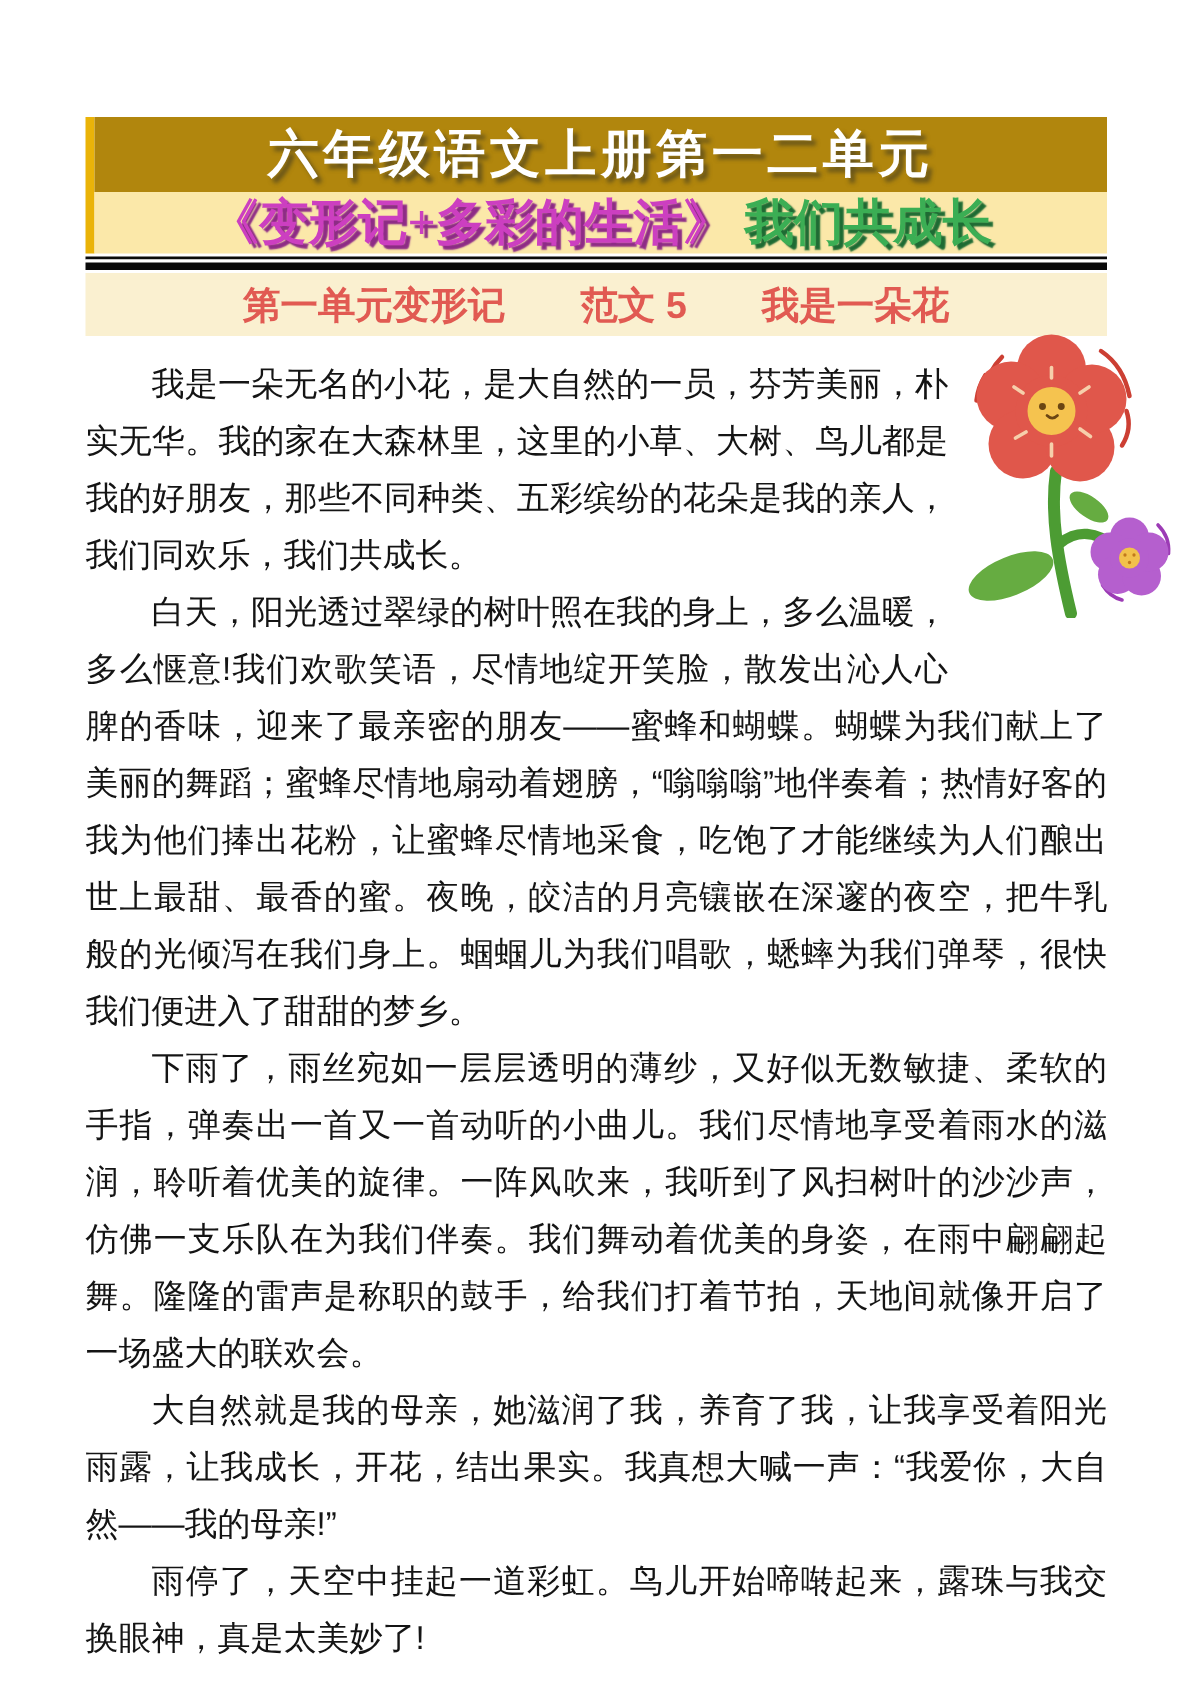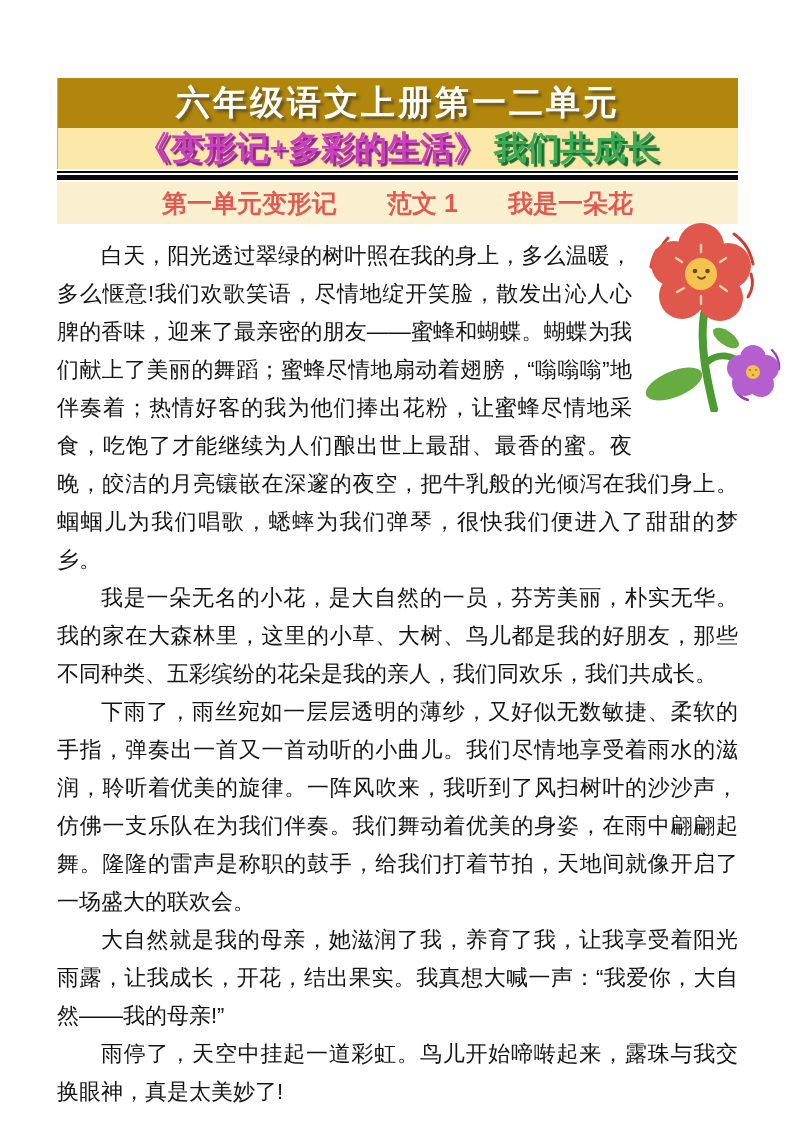--- a/index.html
+++ b/index.html
@@ -1,21 +1,21 @@
 <!DOCTYPE html>
 <html><head>
 <meta charset="utf-8">
 <style>
   html,body{margin:0;padding:0;background:#ffffff;}
   .page{
     position:relative;width:793px;height:1122px;background:#ffffff;
     box-sizing:border-box;padding:78px 55px 0 57px;overflow:hidden;
     font-family:"Liberation Sans",sans-serif;
   }
-  .masthead{border-left:1px solid #eab308;}
+  .masthead{border-left:6px solid #eab308;}
   .band{display:flex;align-items:center;justify-content:center;}
   .band1{height:50px;background:#b1860d;}
   .band1 .t{
     font-family:"Liberation Serif",serif;font-weight:700;font-size:34px;color:#ffffff;
     letter-spacing:3px;text-shadow:3px 3px 3px rgba(88,74,28,0.85);white-space:nowrap;
   }
   .band2{height:41px;background:#fbe8a9;font-family:"Liberation Serif",serif;font-weight:700;font-size:33px;white-space:nowrap;}
   .magenta{color:#cc3fc0;text-shadow:3px 3px 1px #8e2b86;}
   .green{color:#3bae54;text-shadow:3px 3px 1px #1e6b33;margin-left:8px;}
   .sep{margin-top:2px;}
@@ -45,21 +45,21 @@
     </div>
   </div>
 
   <div class="sep">
     <div class="sep-thin"></div>
     <div class="sep-gap"></div>
     <div class="sep-thick"></div>
   </div>
 
   <div class="band3">
-    <span class="t">第一单元变形记　　范文 1　　我是一朵花</span>
+    <span class="t">第一单元变形记　　范文 5　　我是一朵花</span>
   </div>
 
   <div class="content">
     <div class="wrap-spacer"></div>
 
     <div class="flower">
       <svg viewBox="0 0 150 190" xmlns="http://www.w3.org/2000/svg">
 
         <g fill="none" stroke="#cc3f33" stroke-width="3" stroke-linecap="round">
           <path d="M30,16 q-9,9 -11,21"></path>
@@ -112,20 +112,20 @@
           <circle cx="115" cy="150" r="7" fill="#f2c14b"></circle>
           <g fill="#c2791b">
             <circle cx="112" cy="148" r="1.1"></circle>
             <circle cx="118" cy="148" r="1.1"></circle>
             <circle cx="115" cy="153" r="1.1"></circle>
           </g>
         </g>
       </svg>
     </div>
 
+    <p>我是一朵无名的小花，是大自然的一员，芬芳美丽，朴实无华。我的家在大森林里，这里的小草、大树、鸟儿都是我的好朋友，那些不同种类、五彩缤纷的花朵是我的亲人，我们同欢乐，我们共成长。</p>
     <p>白天，阳光透过翠绿的树叶照在我的身上，多么温暖，多么惬意!我们欢歌笑语，尽情地绽开笑脸，散发出沁人心脾的香味，迎来了最亲密的朋友——蜜蜂和蝴蝶。蝴蝶为我们献上了美丽的舞蹈；蜜蜂尽情地扇动着翅膀，“嗡嗡嗡”地伴奏着；热情好客的我为他们捧出花粉，让蜜蜂尽情地采食，吃饱了才能继续为人们酿出世上最甜、最香的蜜。夜晚，皎洁的月亮镶嵌在深邃的夜空，把牛乳般的光倾泻在我们身上。蝈蝈儿为我们唱歌，蟋蟀为我们弹琴，很快我们便进入了甜甜的梦乡。</p>
-    <p>我是一朵无名的小花，是大自然的一员，芬芳美丽，朴实无华。我的家在大森林里，这里的小草、大树、鸟儿都是我的好朋友，那些不同种类、五彩缤纷的花朵是我的亲人，我们同欢乐，我们共成长。</p>
     <p>下雨了，雨丝宛如一层层透明的薄纱，又好似无数敏捷、柔软的手指，弹奏出一首又一首动听的小曲儿。我们尽情地享受着雨水的滋润，聆听着优美的旋律。一阵风吹来，我听到了风扫树叶的沙沙声，仿佛一支乐队在为我们伴奏。我们舞动着优美的身姿，在雨中翩翩起舞。隆隆的雷声是称职的鼓手，给我们打着节拍，天地间就像开启了一场盛大的联欢会。</p>
     <p>大自然就是我的母亲，她滋润了我，养育了我，让我享受着阳光雨露，让我成长，开花，结出果实。我真想大喊一声：“我爱你，大自然——我的母亲!”</p>
     <p>雨停了，天空中挂起一道彩虹。鸟儿开始啼啭起来，露珠与我交换眼神，真是太美妙了!</p>
   </div>
 
 </div>
 
 </body></html>

